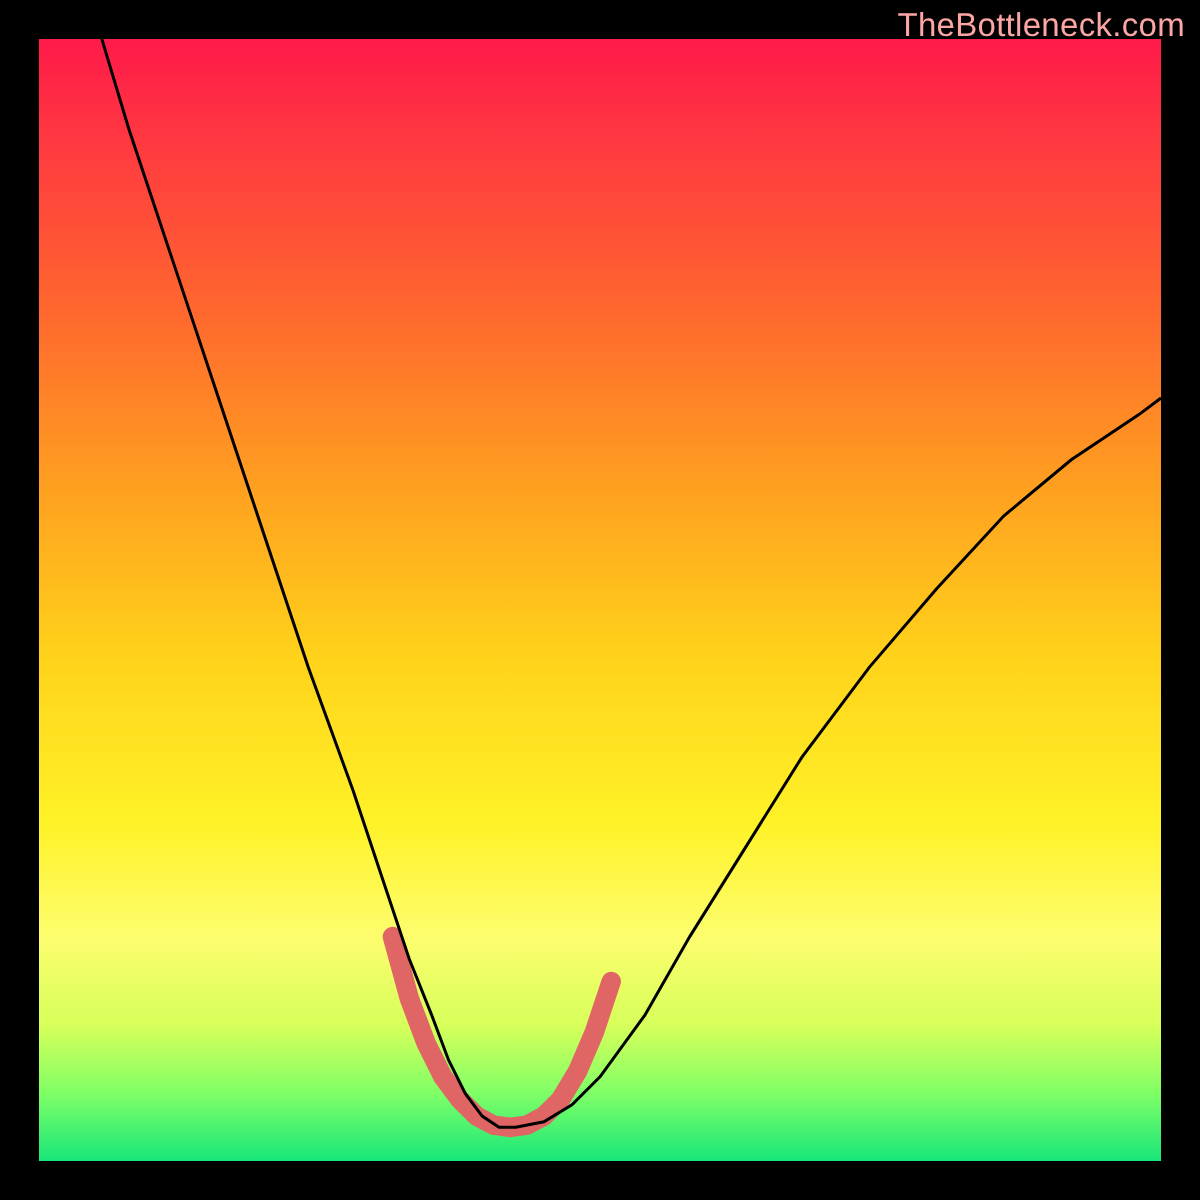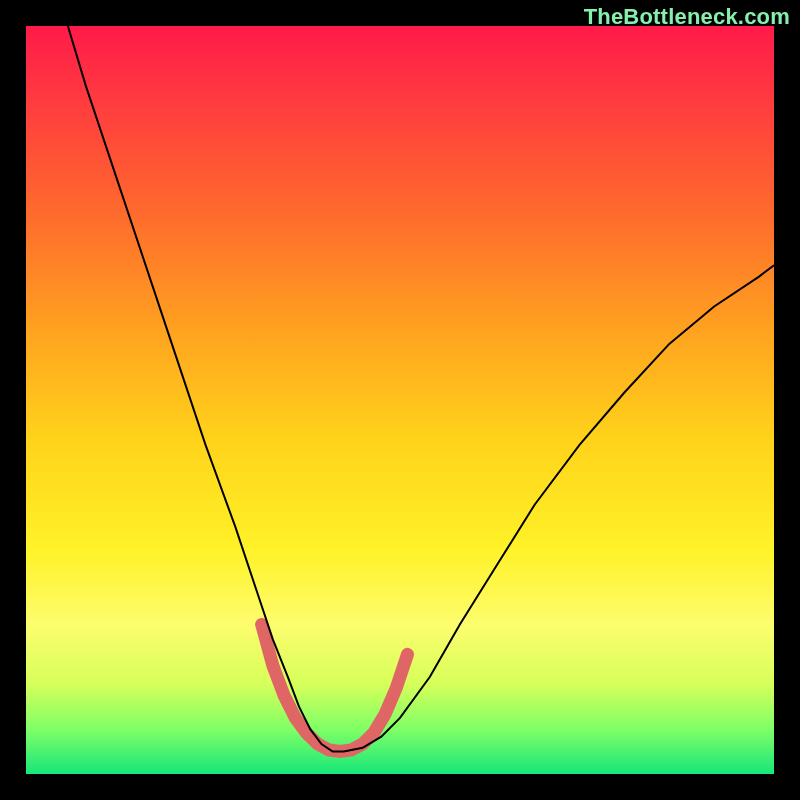--- a/index.html
+++ b/index.html
@@ -15,22 +15,22 @@
     position: relative;
     width: 800px;
     height: 800px;
     background: #000;
   }
   .watermark {
     position: absolute;
     top: 4px;
     right: 10px;
     font-size: 22px;
-    font-weight: bold;
-    color: #86efac;
+    font-weight: normal;
+    color: #fca5a5;
     letter-spacing: 0.2px;
     z-index: 20;
   }
   .plot-area {
     position: absolute;
     left: 26px;
     top: 26px;
     width: 748px;
     height: 748px;
     background: linear-gradient(

